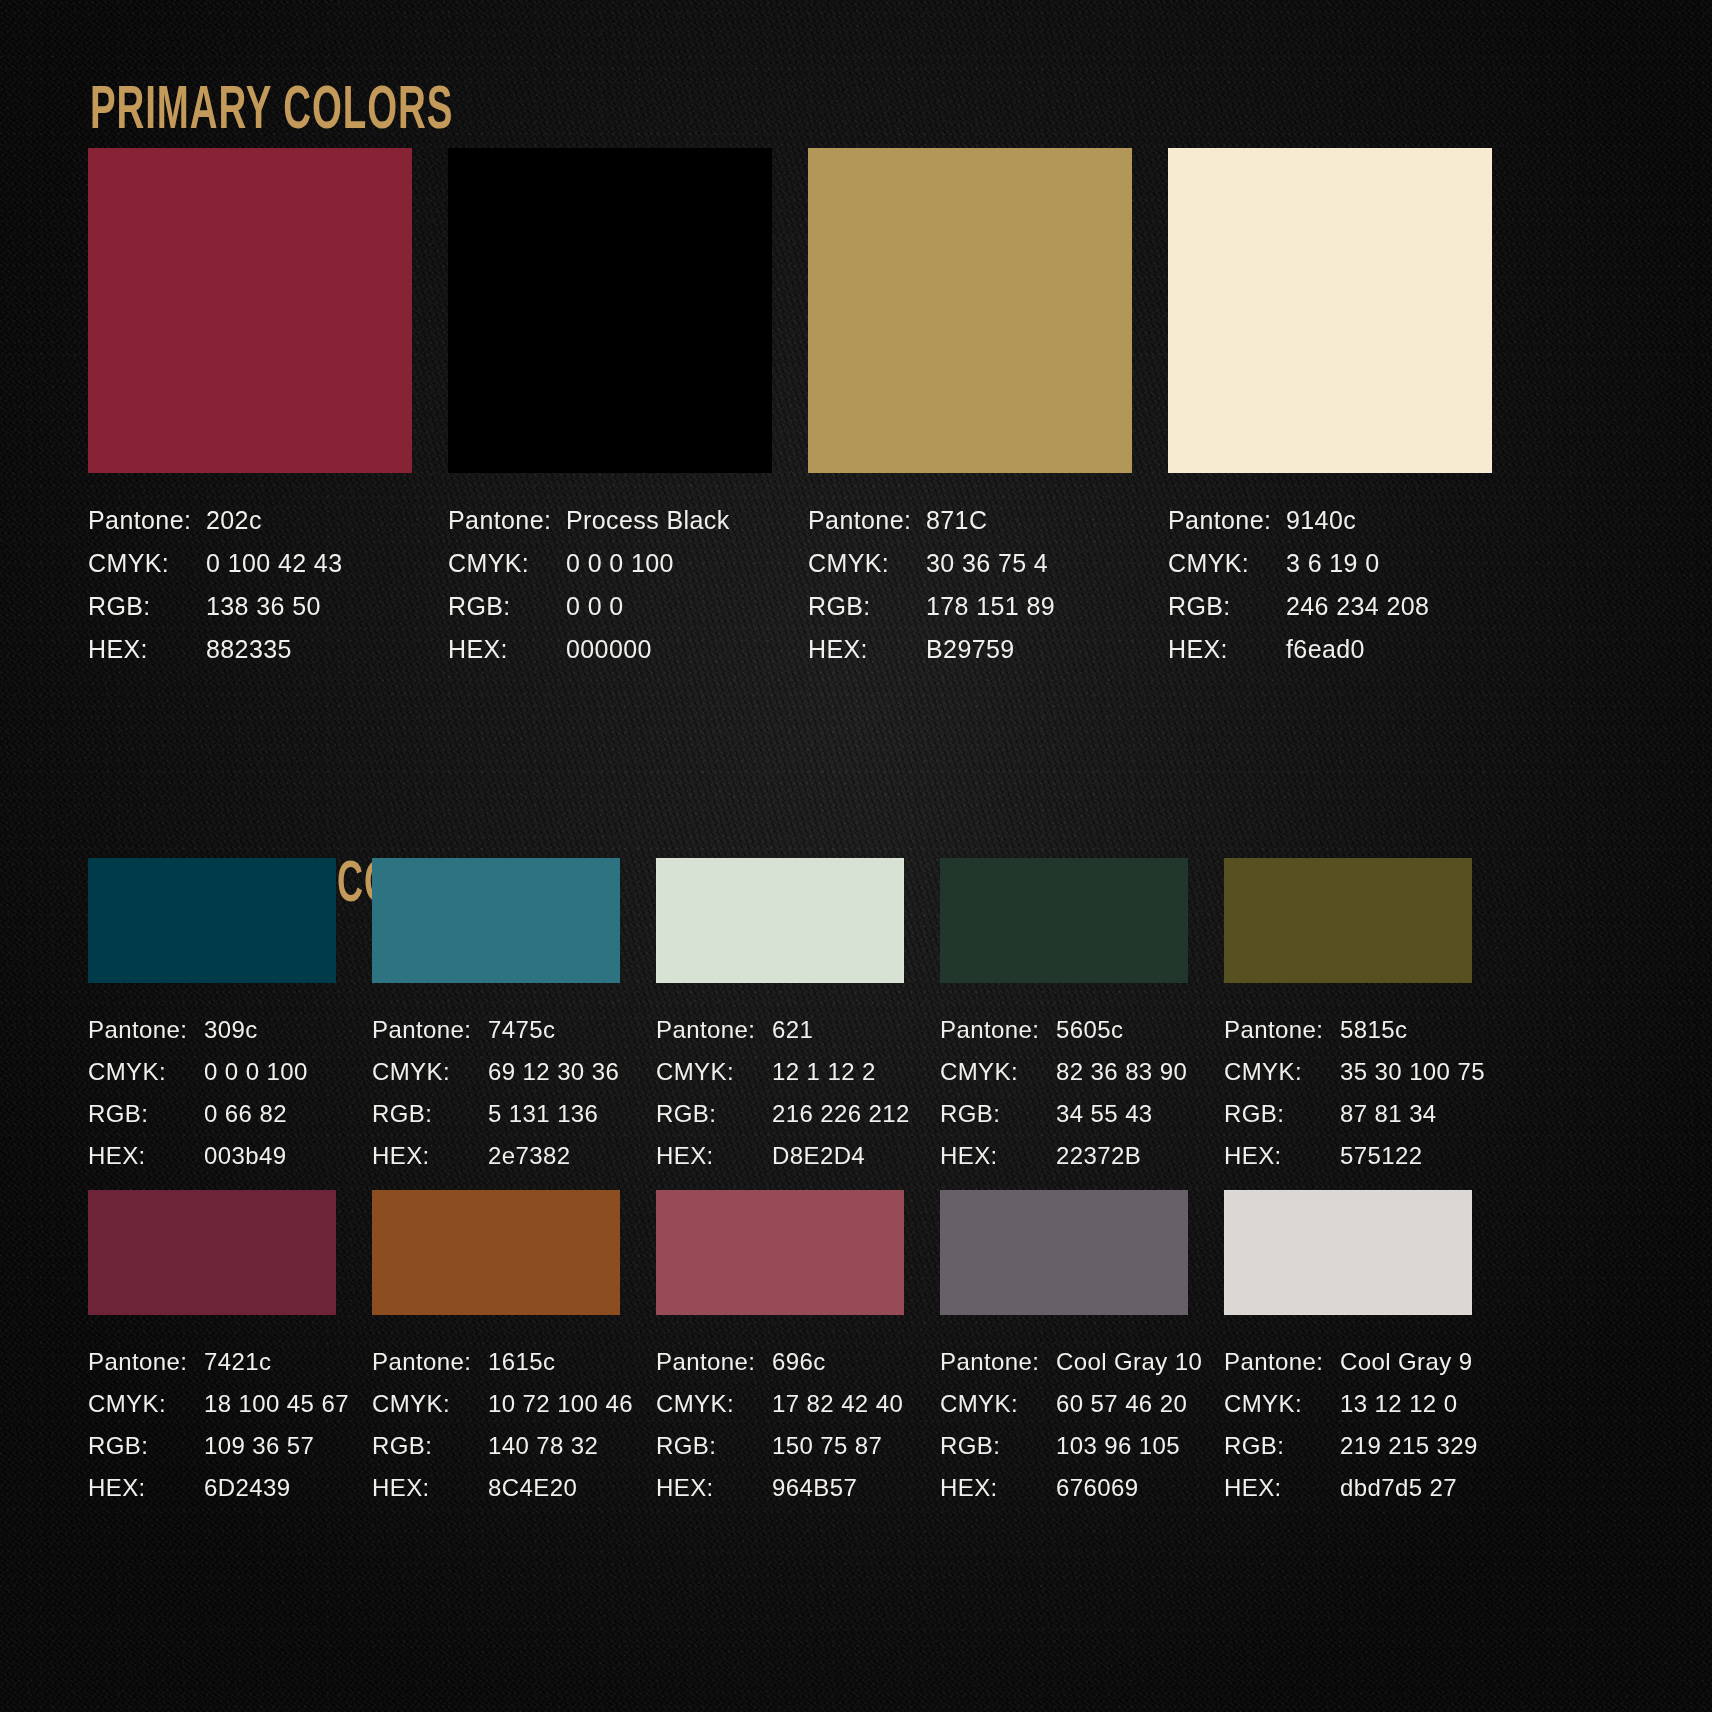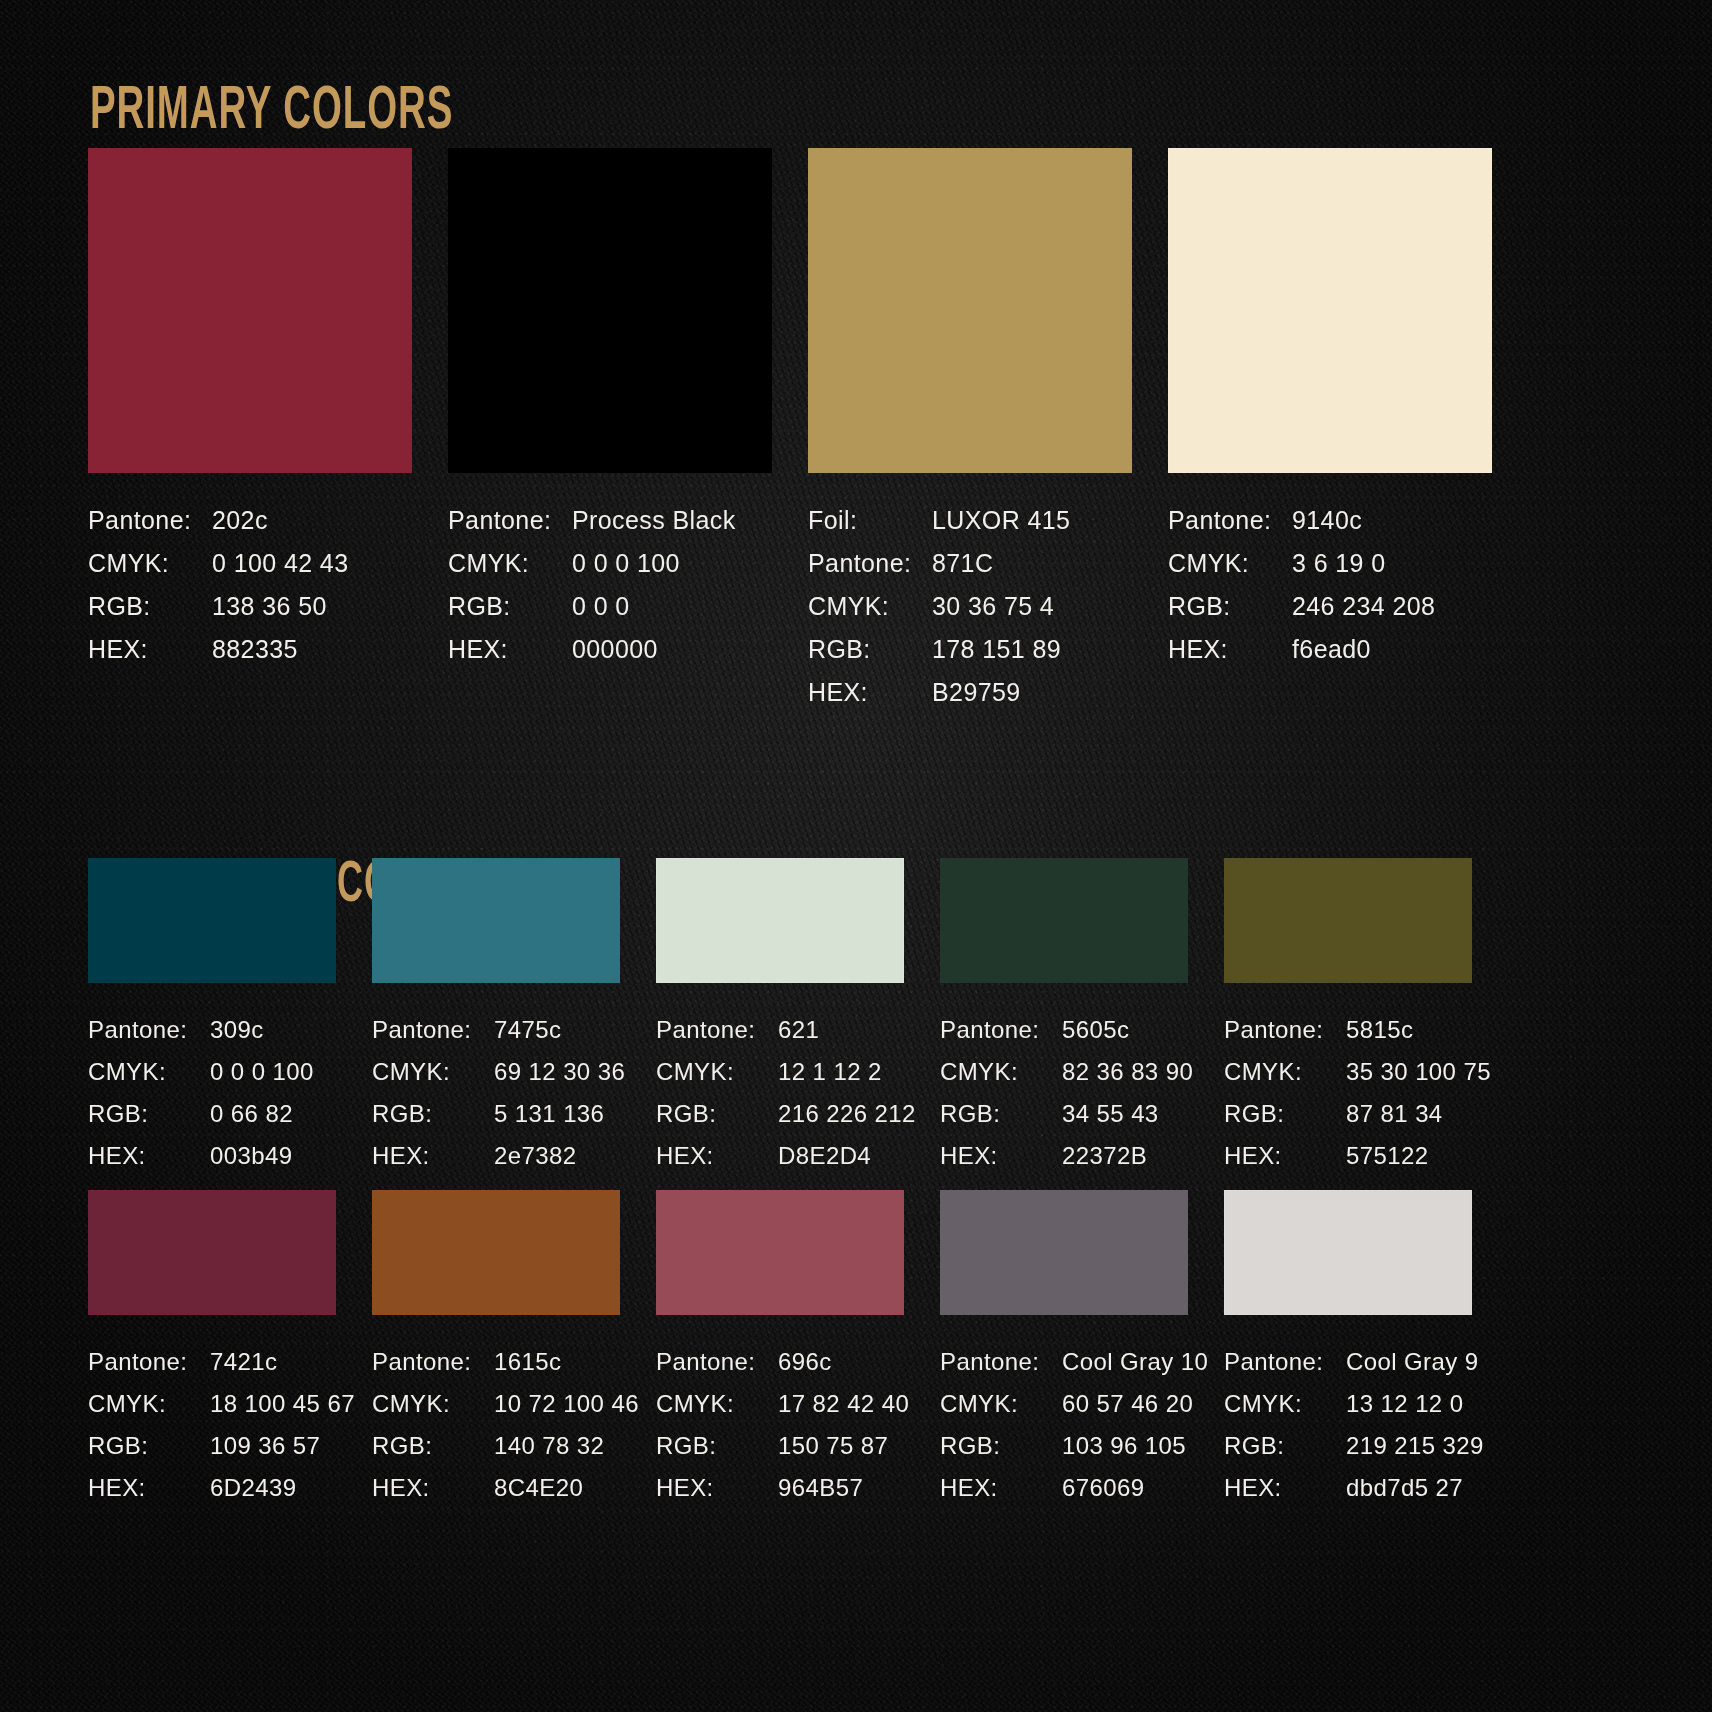--- a/index.html
+++ b/index.html
@@ -116,21 +116,20 @@
     color: #f2f0ec;
     font-family: "Liberation Sans", sans-serif;
     font-weight: 300;
     font-size: 25px;
     line-height: 43px;
     letter-spacing: 0.4px;
     white-space: nowrap;
   }
   .spec-row {
     display: flex;
-    gap: 6px;
   }
   .spec-key {
     flex: 0 0 auto;
     font-weight: 300;
   }
   #primary-grid .spec-key { min-width: 118px; }
   .sec-grid .spec-key { min-width: 116px; }
   .spec-val {
     font-weight: 400;
   }
@@ -191,24 +190,20 @@
           <div class="spec-row">
             <span class="spec-key">HEX:</span>
             <span class="spec-val">000000</span>
           </div>
         </div>
       </div>
       <div class="swatch-cell">
         <div class="swatch" style="background-color: rgb(178, 151, 89);"></div>
         <div class="spec">
           <div class="spec-row">
-            <span class="spec-key">Foil:</span>
-            <span class="spec-val">LUXOR 415</span>
-          </div>
-          <div class="spec-row">
             <span class="spec-key">Pantone:</span>
             <span class="spec-val">871C</span>
           </div>
           <div class="spec-row">
             <span class="spec-key">CMYK:</span>
             <span class="spec-val">30  36  75  4</span>
           </div>
           <div class="spec-row">
             <span class="spec-key">RGB:</span>
             <span class="spec-val">178  151  89</span>

